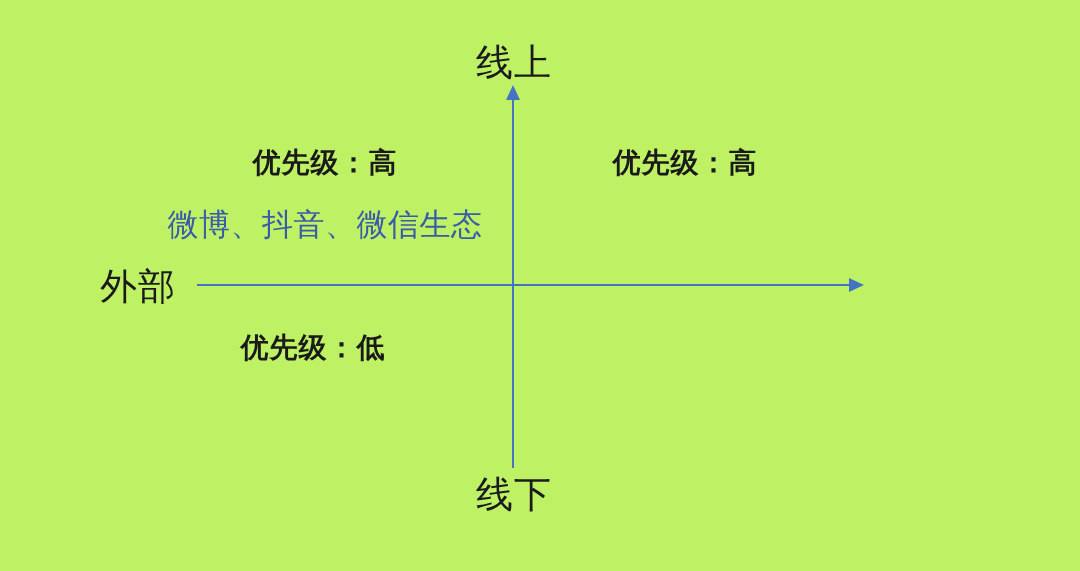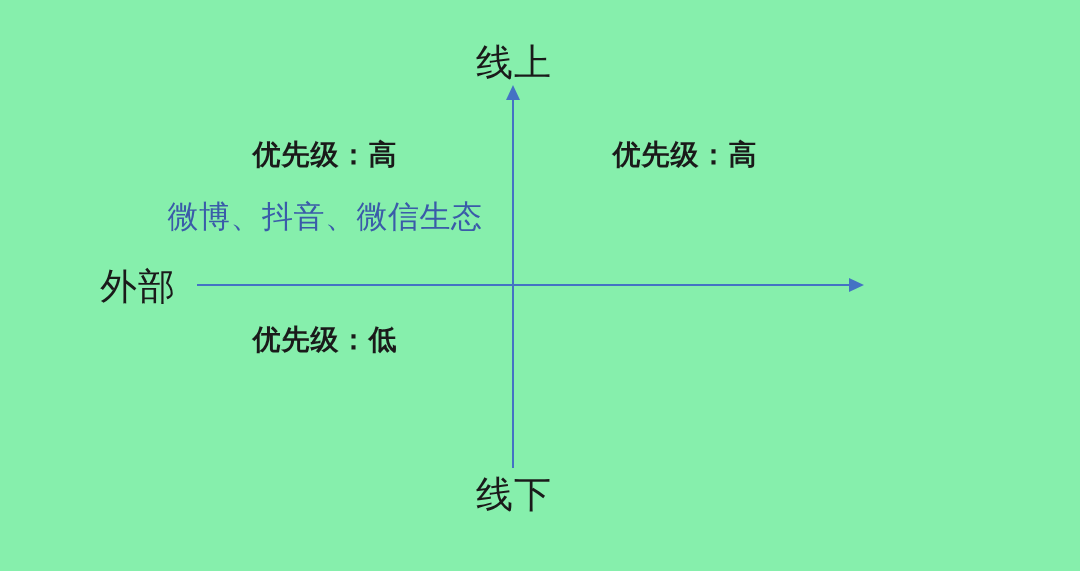--- a/index.html
+++ b/index.html
@@ -7,21 +7,21 @@
     padding: 0;
     background: #ffffff;
   }
   body {
     font-family: "DejaVu Sans", "Liberation Sans", sans-serif;
   }
   .canvas {
     position: relative;
     width: 1080px;
     height: 571px;
-    background: #86efac;
+    background: #bef264;
     overflow: hidden;
   }
   .axis-svg {
     position: absolute;
     left: 0;
     top: 0;
   }
   .axis-line {
     stroke: var(--axis-color, #4472C4);
     stroke-width: 2;
@@ -40,20 +40,21 @@
   .quad {
     position: absolute;
     text-align: center;
   }
   .quad .priority {
     color: var(--label-color, #1a1a1a);
     font-size: 28px;
     font-weight: 600;
     letter-spacing: 1px;
     line-height: 1.2;
+    margin-top: 8px;
   }
   .quad .examples {
     color: var(--example-color, #3A5BA9);
     font-size: 31px;
     font-weight: 400;
     letter-spacing: 0.5px;
     margin-top: 26px;
     line-height: 1.2;
   }
 </style>
@@ -78,18 +79,18 @@
 
   <div class="quad" style="left: 140px; top: 138px; width: 370px;">
     <div class="priority">优先级：高</div>
     <div class="examples">微博、抖音、微信生态</div>
   </div>
 
   <div class="quad" style="left: 515px; top: 138px; width: 340px;">
     <div class="priority">优先级：高</div>
   </div>
 
-  <div class="quad" style="left: 140px; top: 323px; width: 370px; font-family: Liberation Serif, serif;">
+  <div class="quad" style="left: 128px; top: 323px; width: 370px; font-family: Liberation Serif, serif;">
     <div class="priority">优先级：低</div>
   </div>
 
 
 </div>
 
 </body></html>

